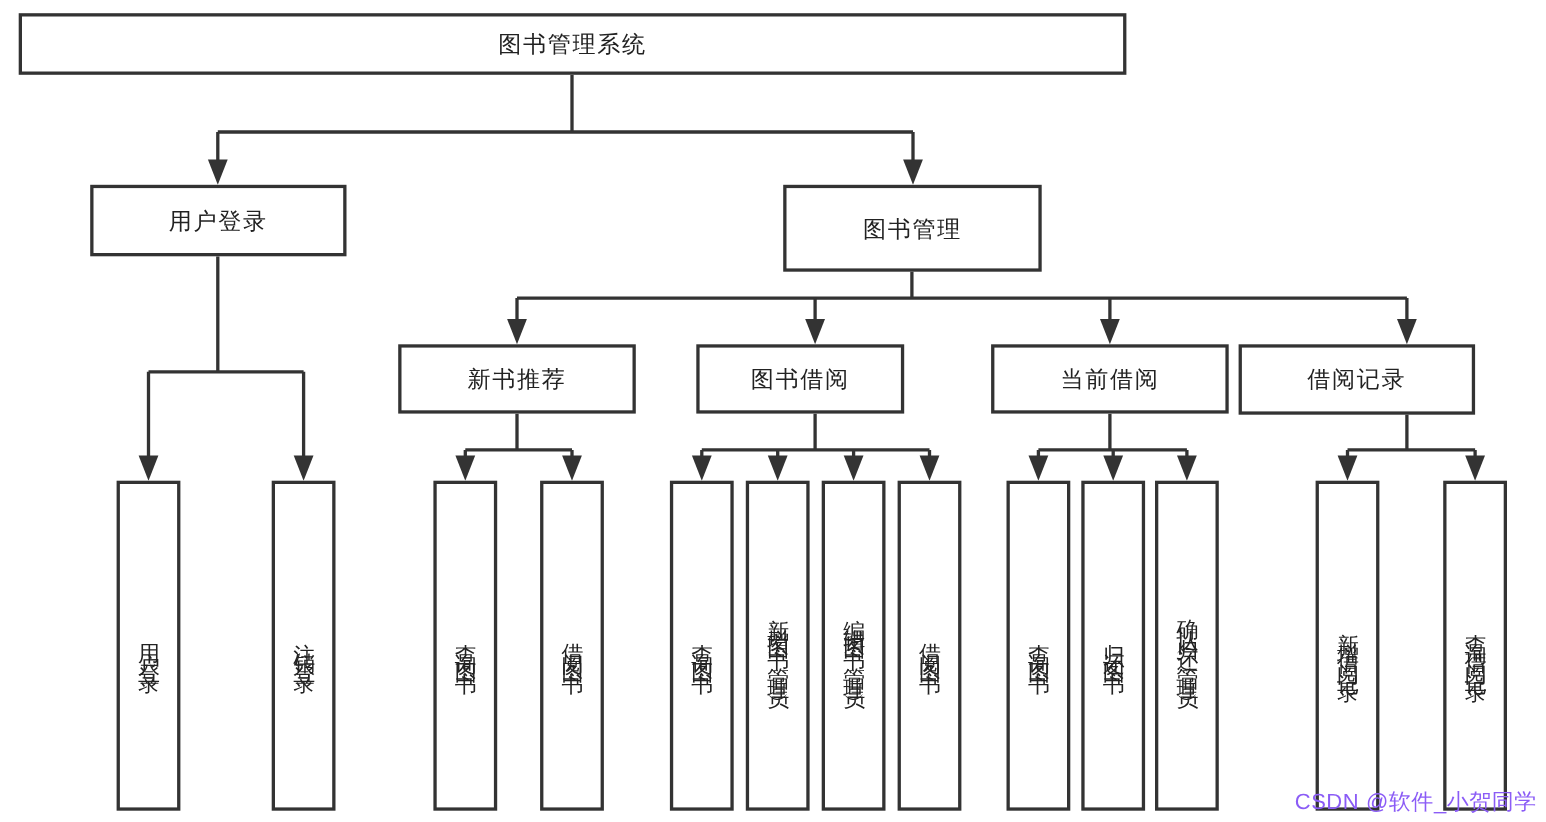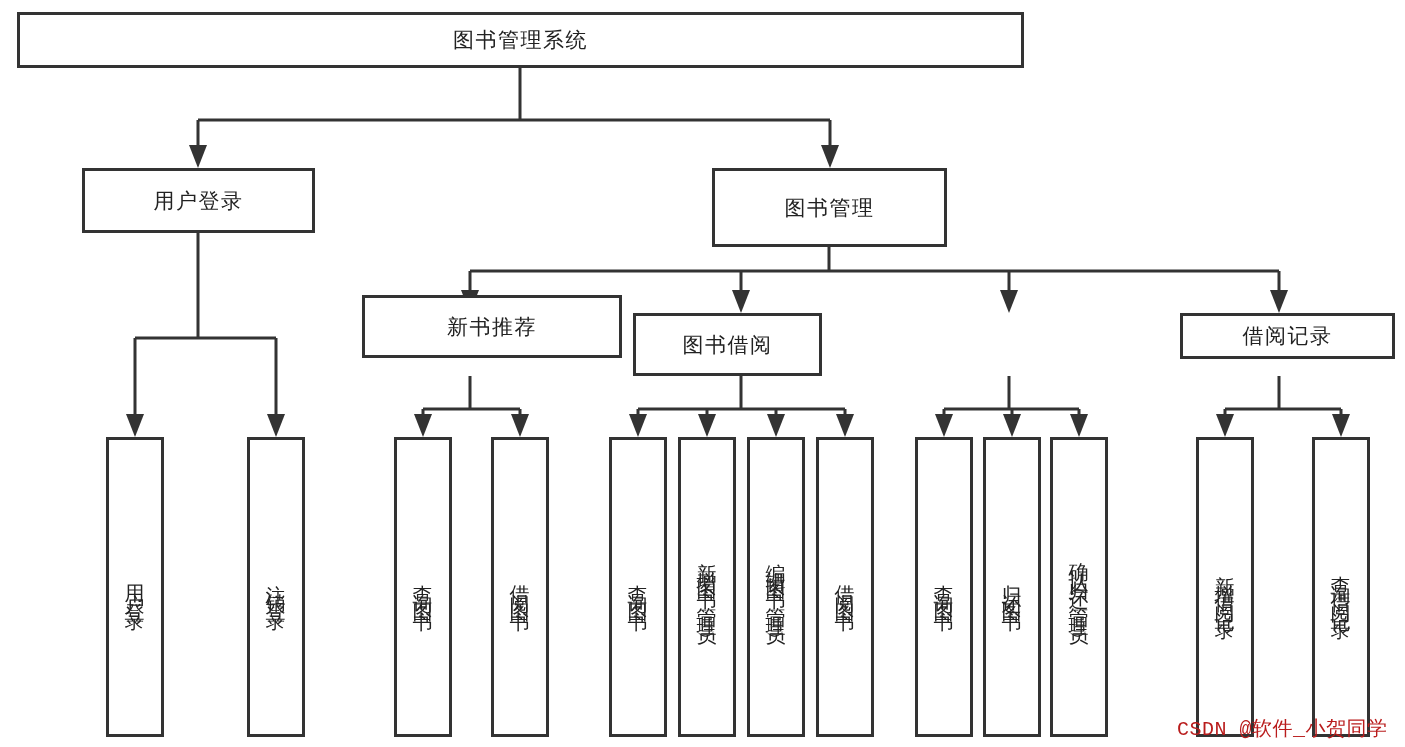--- a/index.html
+++ b/index.html
@@ -48,24 +48,23 @@
     line-height: 1;
     letter-spacing: 9px;
     color: #222222;
   }
   .watermark {
     position: absolute;
     left: 1177px;
     top: 715px;
     font-size: 20px;
     letter-spacing: 0.5px;
-    color: #b91c1c;
+    color: #8b5cf6;
     white-space: nowrap;
     z-index: 5;
-    font-family: Liberation Mono, monospace;
   }
 </style>
 </head>
 <body>
 
 <div class="stage">
 
   <svg class="connectors" viewBox="0 0 1405 747" xmlns="http://www.w3.org/2000/svg">
     <g stroke="#333333" stroke-width="3" fill="none">
 
@@ -113,27 +112,30 @@
     <span>图书管理系统</span>
   </div>
 
   <div class="hbox" style="left:82px; top:168px; width:233px; height:65px;">
     <span>用户登录</span>
   </div>
   <div class="hbox" style="left:712px; top:168px; width:235px; height:79px;">
     <span>图书管理</span>
   </div>
 
-  <div class="hbox" style="left:362px; top:295px; width:260px; height:63px;text-align:right;">
+  <div class="hbox" style="left:362px; top:313px; width:216px; height:63px;text-align:right;">
     <span>新书推荐</span>
   </div>
   <div class="hbox" style="left:633px; top:313px; width:189px; height:63px;">
     <span>图书借阅</span>
   </div>
-  <div class="hbox" style="left:1180px; top:313px; width:215px; height:46px;font-family:Liberation Serif, serif;">
+  <div class="hbox" style="left:901px; top:313px; width:216px; height:63px;">
+    <span>当前借阅</span>
+  </div>
+  <div class="hbox" style="left:1126px; top:313px; width:215px; height:64px;font-family:Liberation Serif, serif;">
     <span>借阅记录</span>
   </div>
 
   <div class="vbox" style="left:106px;">
     <span>用户登录</span>
   </div>
   <div class="vbox" style="left:247px;">
     <span>注销登录</span>
   </div>
 

